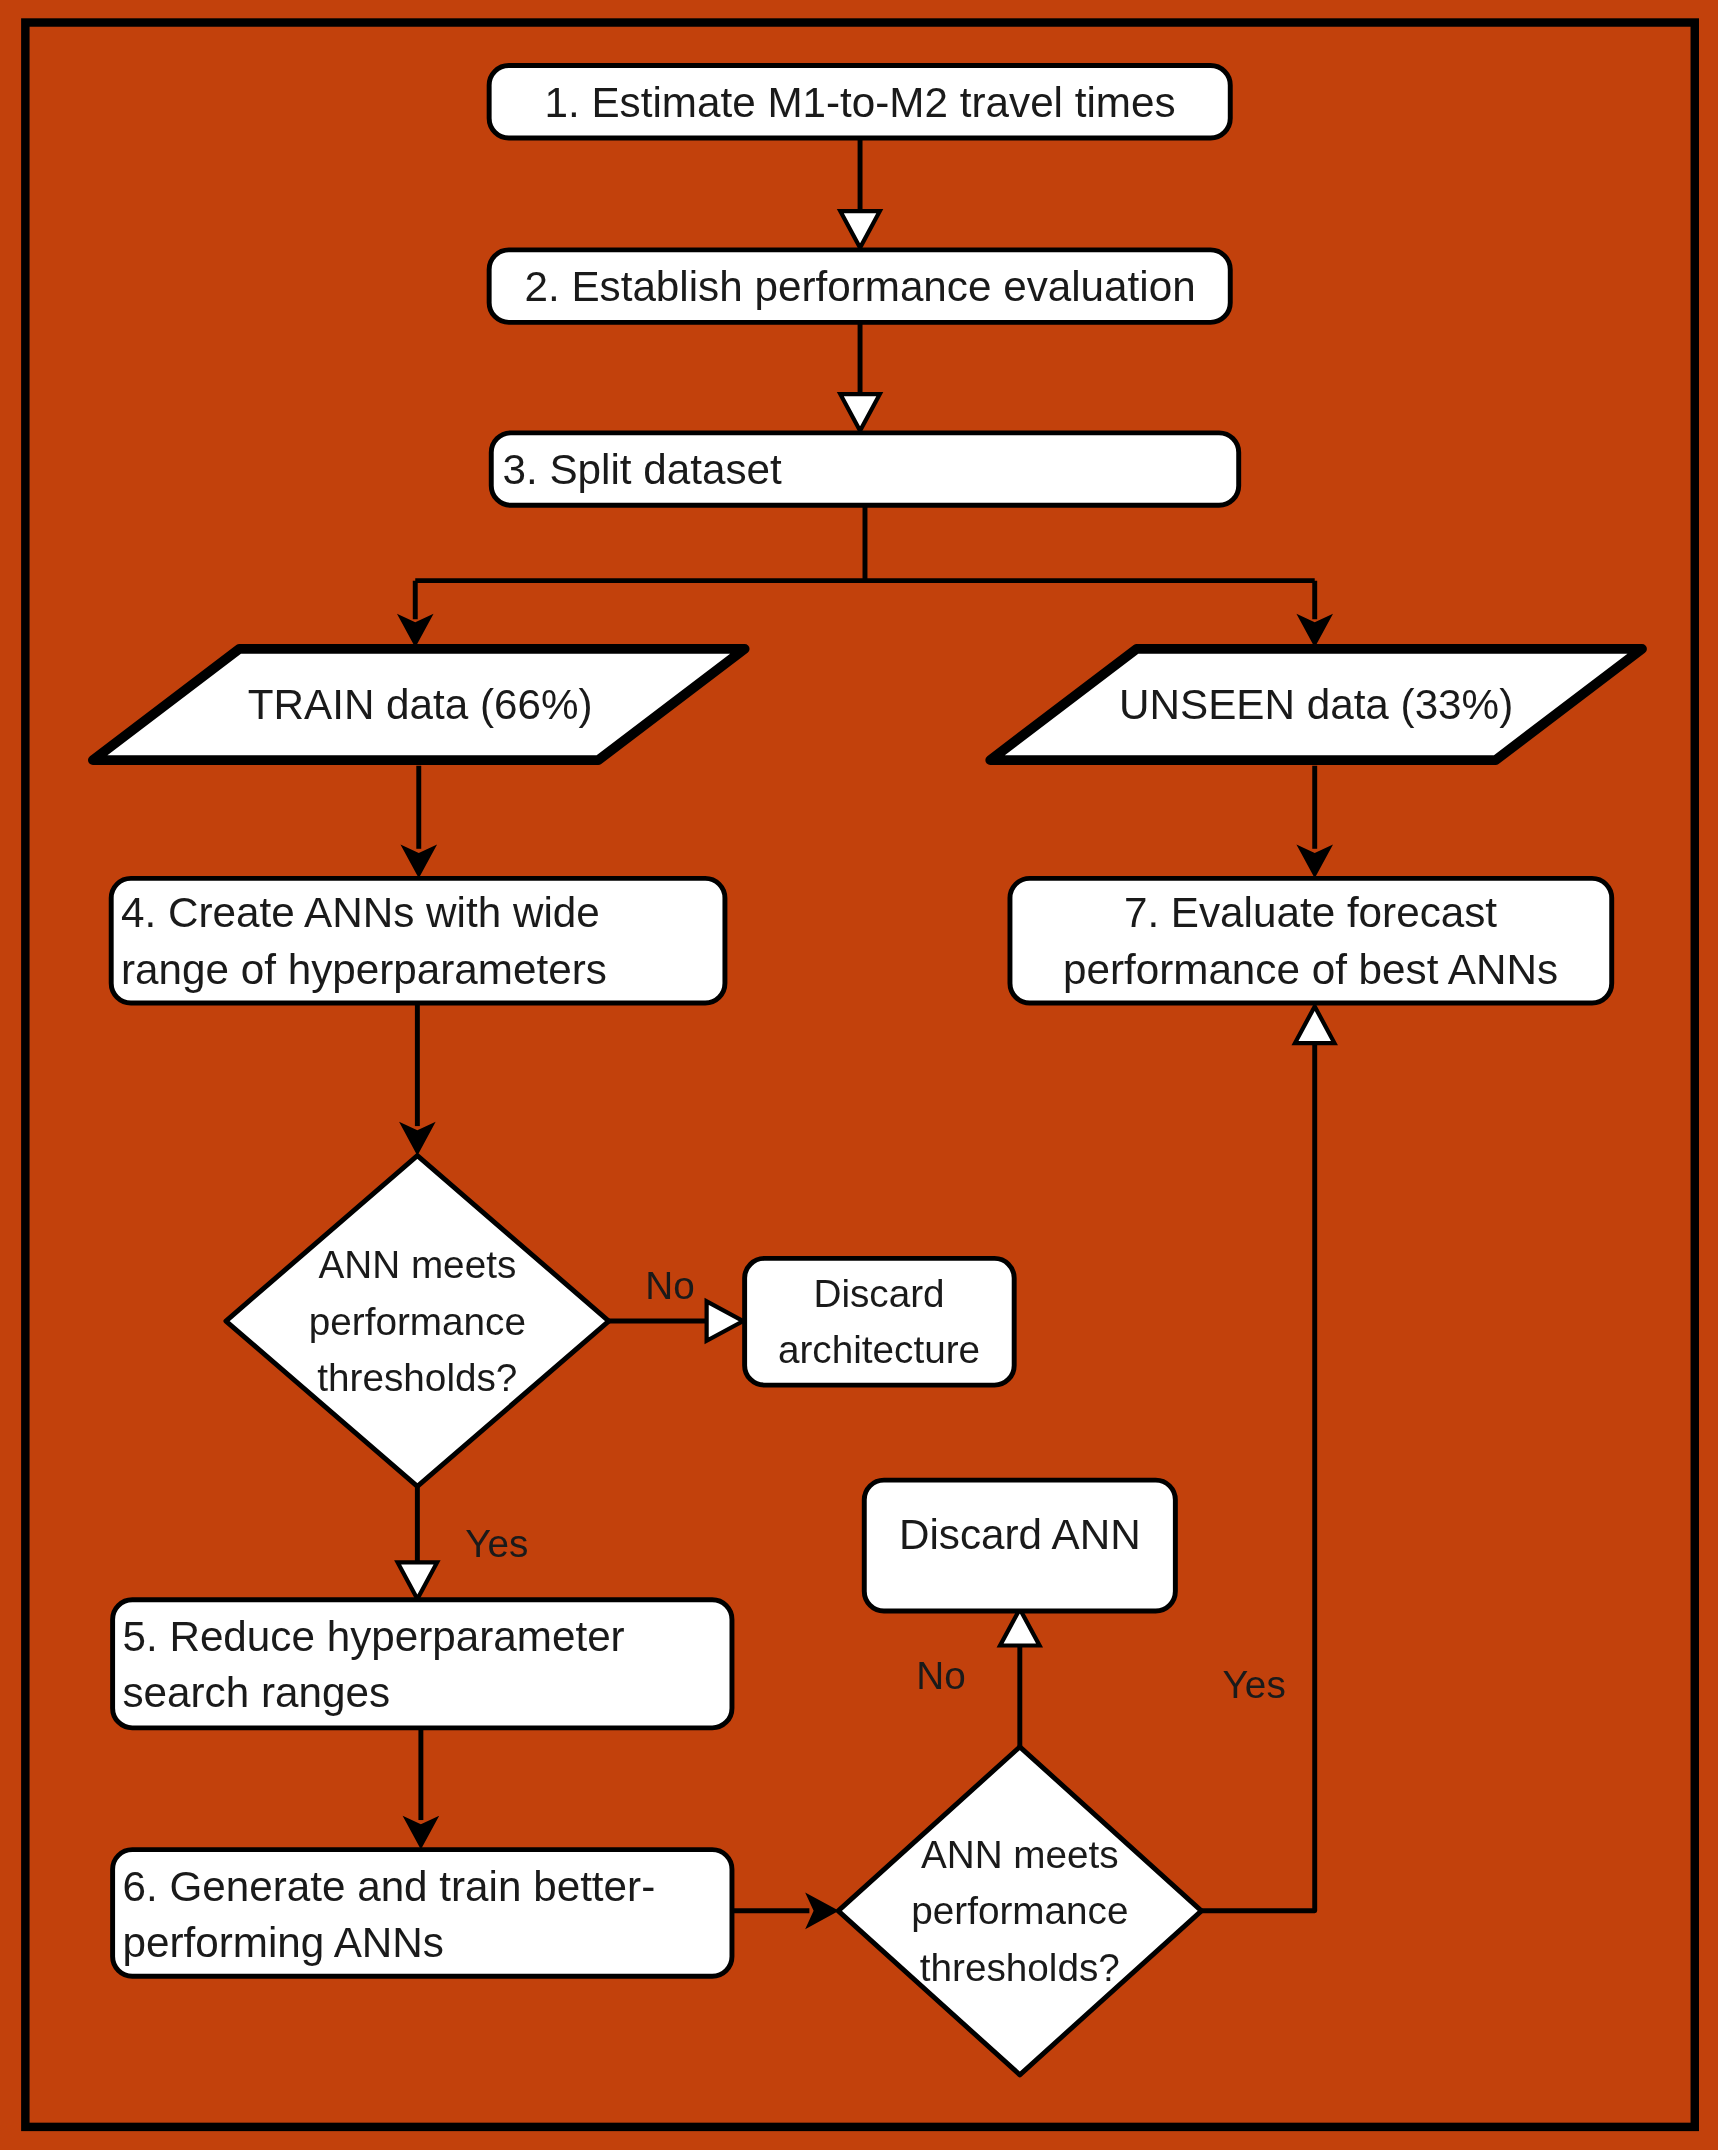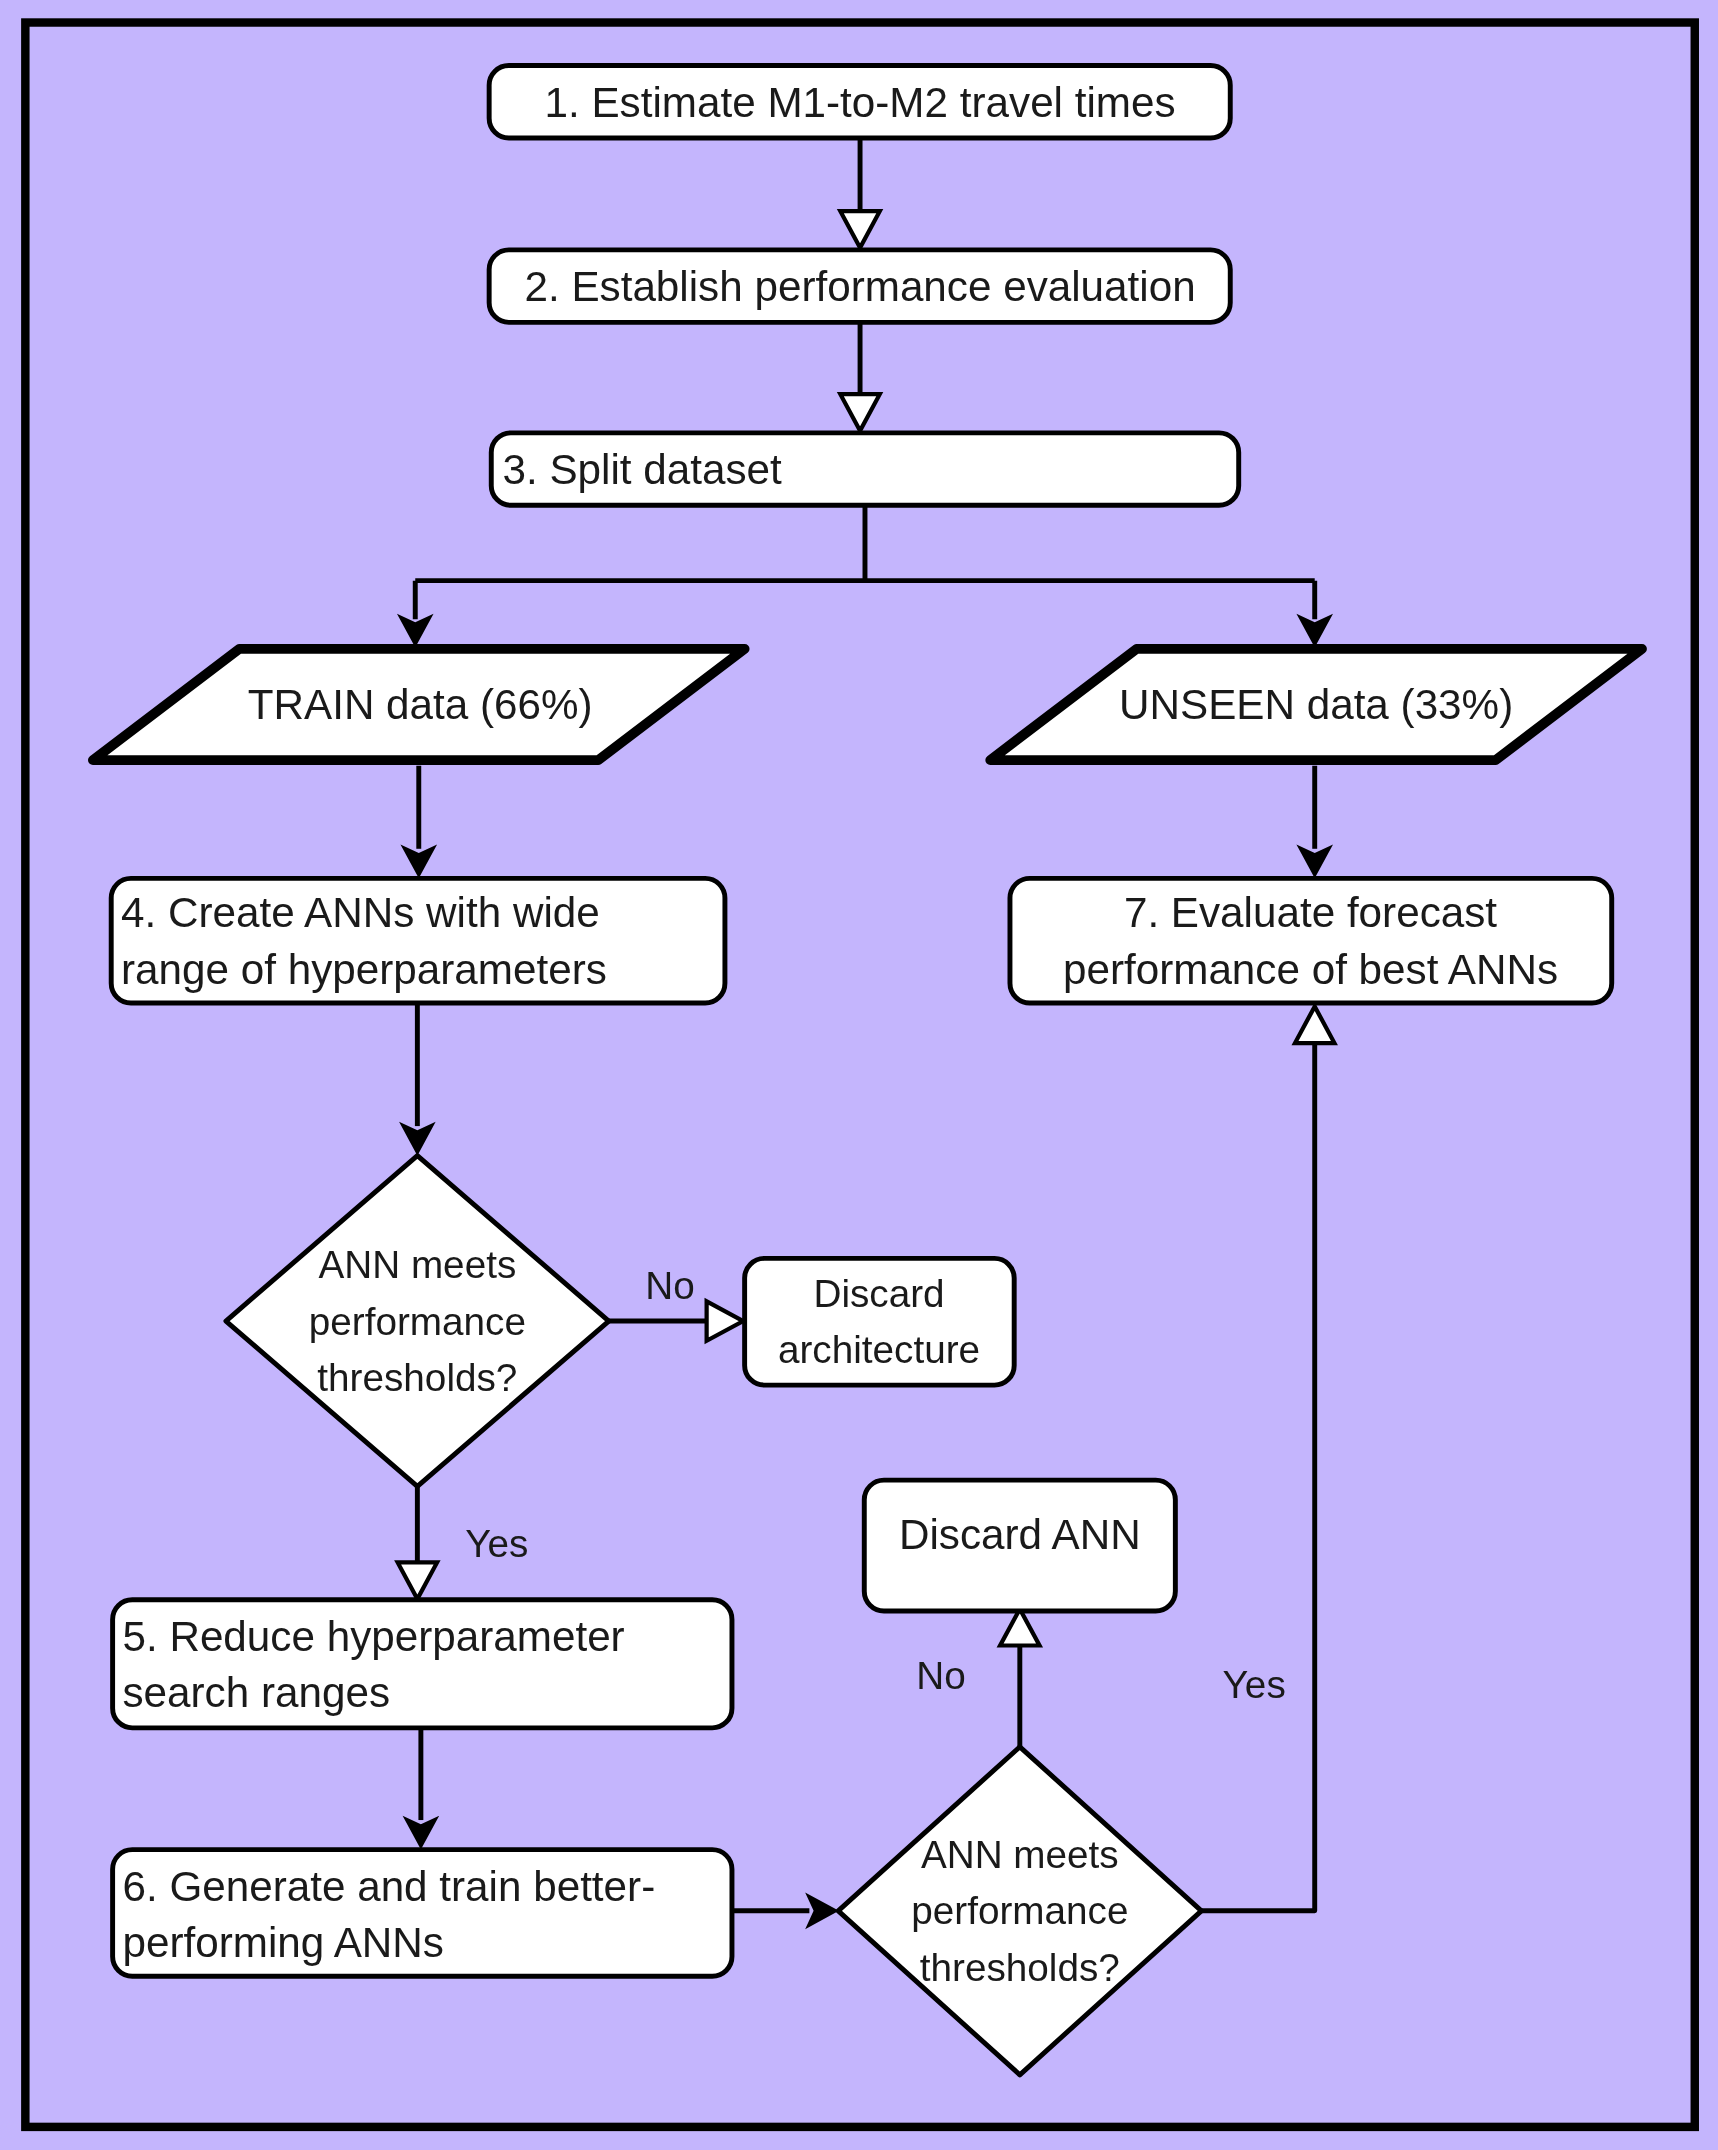--- a/index.html
+++ b/index.html
@@ -1,16 +1,16 @@
 <!DOCTYPE html>
 <html style="font-size:11.3px"><head>
 <meta charset="utf-8">
 <style>
   html,body{margin:0;padding:0;background:#ffffff;}
-  .page{width:100%;max-width:1718px;margin:0 auto;background:#c4b5fd;}
+  .page{width:100%;max-width:1718px;margin:0 auto;background:#c2410c;}
   svg{display:block;width:100%;height:auto;font-family:"Liberation Sans",sans-serif;}
   .shape{fill:#ffffff;stroke:#000000;stroke-width:7;stroke-linejoin:round;}
   .shape-thick{fill:#ffffff;stroke:#000000;stroke-width:14;stroke-linejoin:round;}
   .edge{fill:none;stroke:#000000;stroke-width:7;stroke-linejoin:round;}
   .arrow-solid{fill:#000000;stroke:none;}
   .arrow-hollow{fill:#ffffff;stroke:#000000;stroke-width:6;stroke-linejoin:miter;}
   .lbl{fill:#1a1a1a;font-size:60px;}
   .lbl-mid{text-anchor:middle;}
   .lbl-small{fill:#1a1a1a;font-size:55px;}
   .frame{fill:none;stroke:#000000;stroke-width:12;}

